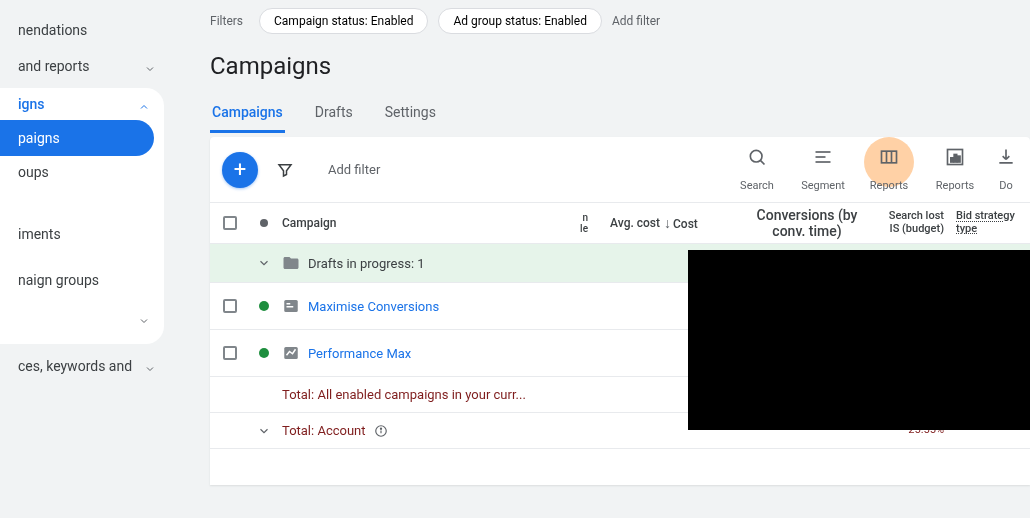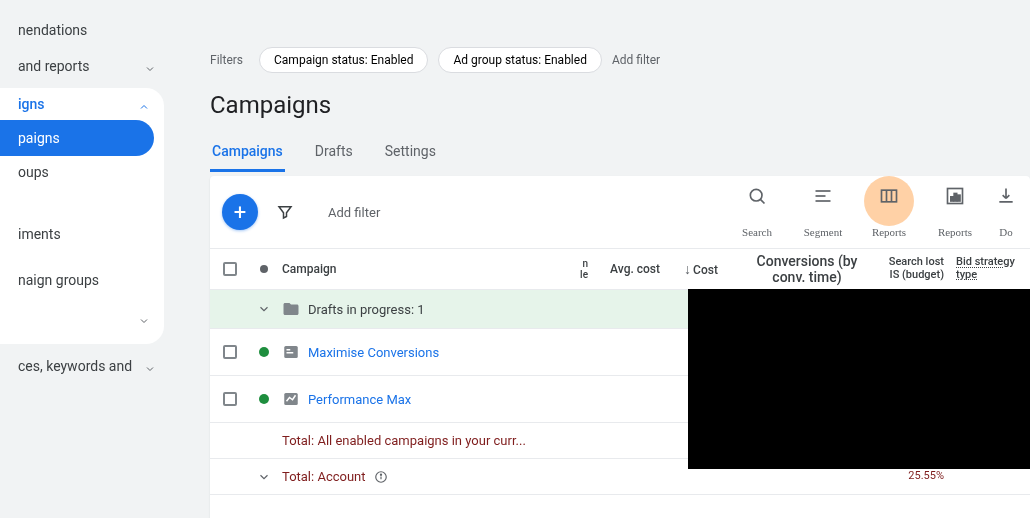--- a/index.html
+++ b/index.html
@@ -51,21 +51,20 @@
     width: 12px; height: 12px;
     display: inline-block;
   }
   .chevron svg { width: 100%; height: 100%; }
   .main {
     flex: 1;
     background: #f1f3f4;
     padding: 0 0 0 40px;
     overflow: hidden;
     position: relative;
-    margin-top: 39px;
   }
   .filter-row {
     display: flex;
     align-items: center;
     gap: 10px;
     padding: 8px 0 18px 0;
     font-size: 12px;
     color: #5f6368;
   }
   .filter-chip {
@@ -152,27 +151,26 @@
   }
   .toolbar-right {
     margin-left: auto;
     display: flex;
     gap: 12px;
   }
   .tool-btn {
     display: flex;
     flex-direction: column;
     align-items: center;
-    gap: 20px;
+    gap: 12px;
     width: 54px;
     font-size: 11px;
     color: #5f6368;
     cursor: pointer;
     position: relative;
-    font-family: Liberation Serif, serif;
   }
   .tool-btn .icon { width: 20px; height: 20px; }
   .highlight-circle {
     position: absolute;
     width: 50px; height: 50px;
     border-radius: 50%;
     background: rgba(255,172,92,0.55);
     top: -10px;
     left: 2px;
     z-index: 5;
@@ -182,21 +180,21 @@
     align-items: center;
     border-bottom: 1px solid #e8eaed;
     font-size: 12px;
   }
   .thead { color: #3c4043; font-weight: 500; }
   .cell-check { width: 40px; display:flex; justify-content:center; }
   .cell-status { width: 28px; display:flex; justify-content:center; }
   .cell-name { flex: 1; padding: 10px 4px; display:flex; align-items:center; gap:8px; }
   .cell-a { width: 30px; text-align: right; padding-right:6px;}
   .cell-avg { width: 70px; text-align: right; padding-right:4px;}
-  .cell-cost { width: 78px; text-align: center; padding-right:4px;}
+  .cell-cost { width: 78px; text-align: left; padding-right:4px;}
   .cell-conv { width: 130px; text-align: center; font-size:14px; line-height:1.15; padding:4px 6px;}
   .cell-is { width: 78px; text-align: right; font-size:11px; line-height:1.15; padding:4px 6px;}
   .cell-bid { width: 80px; text-align: left; font-size:11px; line-height:1.15; padding:4px 6px;}
   .dot-status { width:10px;height:10px;border-radius:50%; }
   .dot-enabled { background:#1e8e3e; }
   .dot-header { background:#5f6368; width:8px;height:8px; }
   .checkbox {
     width:14px;height:14px;border:2px solid #80868b;border-radius:2px;
   }
   .chev-toggle { width:20px;height:20px;display:flex;align-items:center;justify-content:center;cursor:pointer;}

